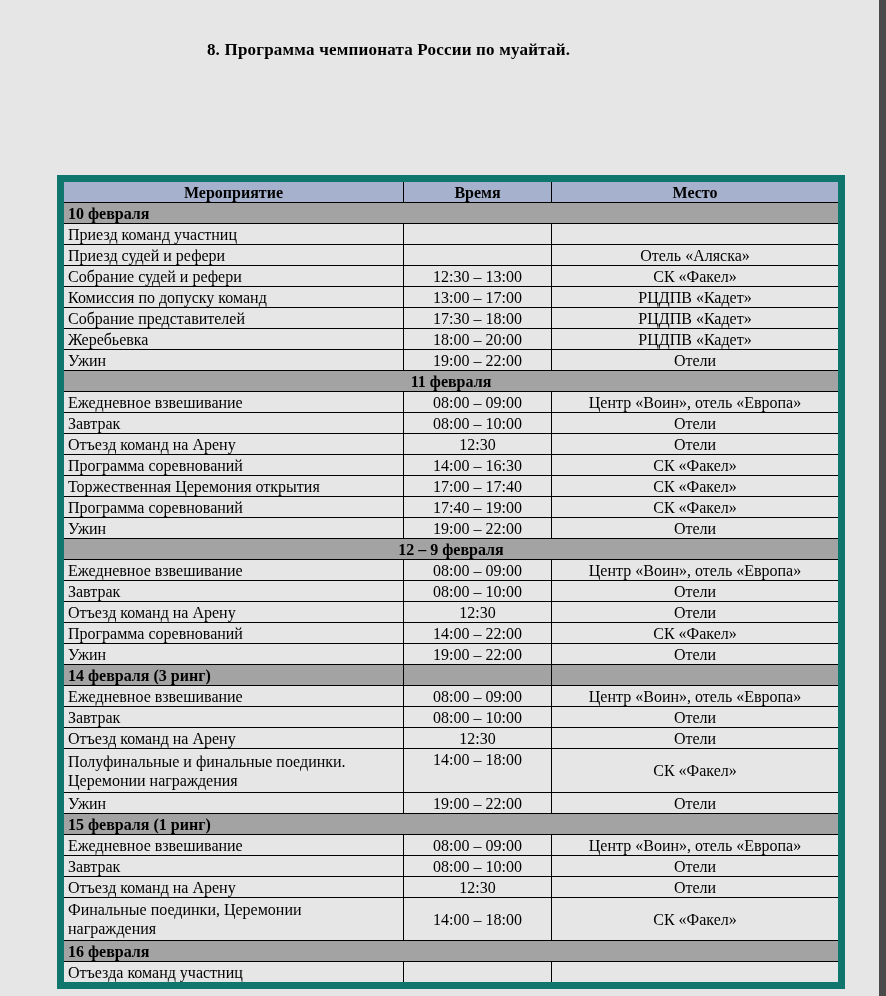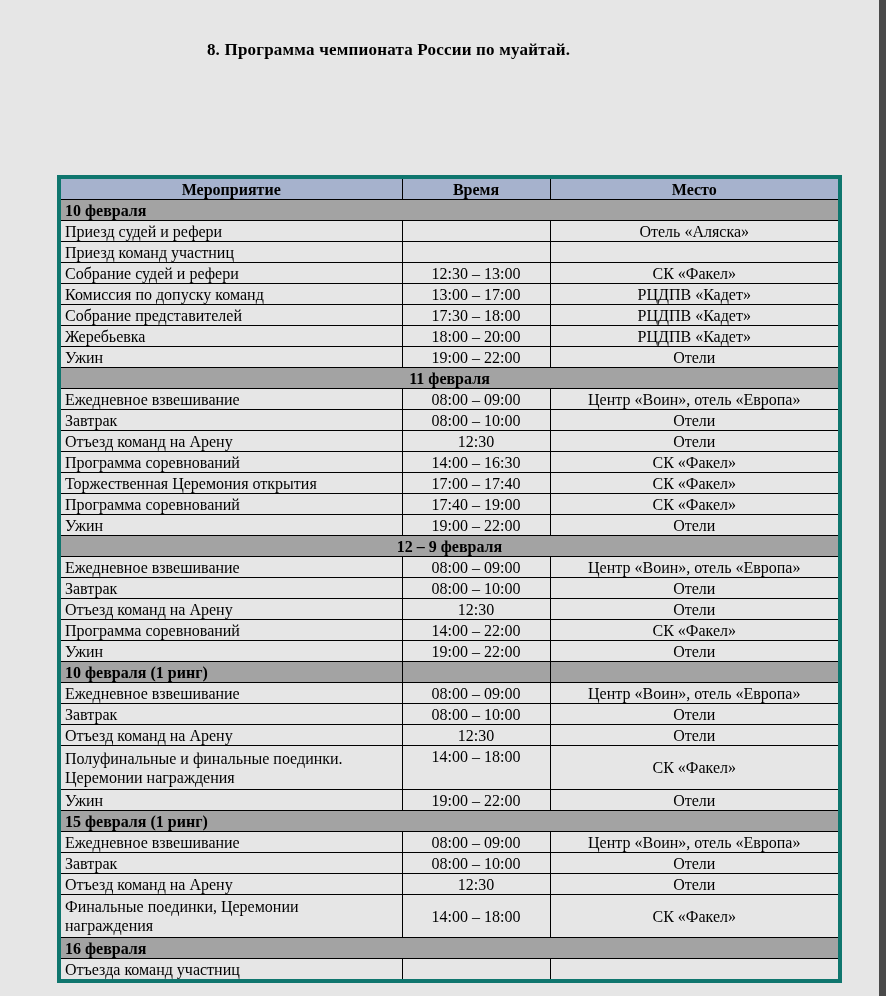--- a/index.html
+++ b/index.html
@@ -20,21 +20,21 @@
     margin: 0; padding-top: 40px;
     text-align: center;
     font-size: 17px; font-weight: bold;
     letter-spacing: 0.2px;
   }
   table.schedule {
     position: absolute; top: 175px; left: 57px;
     width: 781px;
     border-collapse: collapse;
     table-layout: fixed;
-    border: 4px solid #0f766e;
+    border: 7px solid #0f766e;
   }
   .schedule col.c-event { width: 343px; }
   .schedule col.c-time  { width: 148px; }
   .schedule col.c-place { width: 290px; }
   .schedule th, .schedule td {
     border: 1px solid #000;
     font-size: 16px;
     line-height: 19px;
     height: 20px;
     padding: 0 4px;
@@ -74,30 +74,30 @@
         <th>Мероприятие</th>
         <th>Время</th>
         <th>Место</th>
       </tr>
     </thead>
     <tbody id="schedule-body">
         <tr class="section-row align-left">
           <td colspan="3">10 февраля</td>
         </tr>
         <tr>
+          <td class="event">Приезд команд участниц</td>
+          <td class="time"></td>
+          <td class="place"></td>
+        </tr>
+        <tr>
           <td class="event">Приезд судей и рефери</td>
           <td class="time"></td>
           <td class="place">Отель «Аляска»</td>
         </tr>
         <tr>
-          <td class="event">Приезд команд участниц</td>
-          <td class="time"></td>
-          <td class="place"></td>
-        </tr>
-        <tr>
           <td class="event">Собрание судей и рефери</td>
           <td class="time">12:30 – 13:00</td>
           <td class="place">СК «Факел»</td>
         </tr>
         <tr>
           <td class="event">Комиссия по допуску команд</td>
           <td class="time">13:00 – 17:00</td>
           <td class="place">РЦДПВ «Кадет»</td>
         </tr>
         <tr>
@@ -175,21 +175,21 @@
           <td class="event">Программа соревнований</td>
           <td class="time">14:00 – 22:00</td>
           <td class="place">СК «Факел»</td>
         </tr>
         <tr>
           <td class="event">Ужин</td>
           <td class="time">19:00 – 22:00</td>
           <td class="place">Отели</td>
         </tr>
         <tr class="section-row align-left">
-          <td>10 февраля (1 ринг)</td>
+          <td>14 февраля (3 ринг)</td>
           <td></td>
           <td></td>
         </tr>
         <tr>
           <td class="event">Ежедневное взвешивание</td>
           <td class="time">08:00 – 09:00</td>
           <td class="place">Центр «Воин», отель «Европа»</td>
         </tr>
         <tr>
           <td class="event">Завтрак</td>

